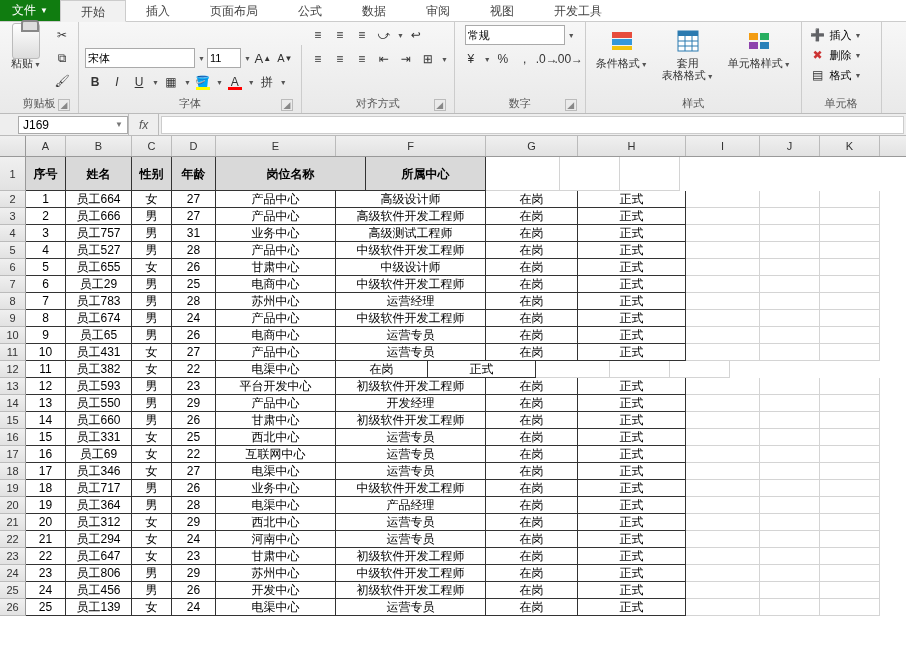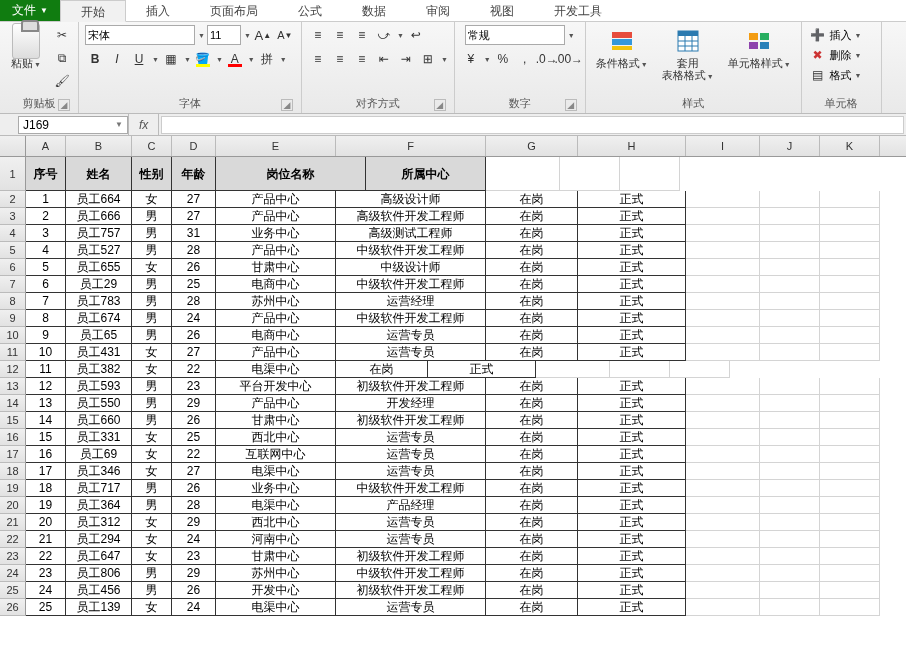--- a/index.html
+++ b/index.html
@@ -87,21 +87,21 @@
       </div>
       <div class="vcol">
         <span class="ibtn">✂</span>
         <span class="ibtn">⧉</span>
         <span class="ibtn">🖌</span>
       </div>
     </div>
     <div class="group-label"><span>剪贴板</span><span class="launcher">◢</span></div>
   </div>
 
-  <div class="group" style="min-width:220px;">
+  <div class="group" style="min-width:220px;margin-top:23px;">
     <div class="group-body" style="flex-direction:column; gap:4px; align-items:flex-start;">
       <div class="small-row">
         <input class="sel font" value="宋体" style="">
         <span class="tiny-drop">▼</span>
         <input class="sel size" value="11" style="">
         <span class="tiny-drop">▼</span>
         <span class="ibtn" style="font-size:13px;">A<sup style="font-size:8px;">▲</sup></span>
         <span class="ibtn" style="font-size:11px;">A<sup style="font-size:8px;">▼</sup></span>
       </div>
       <div class="small-row">

